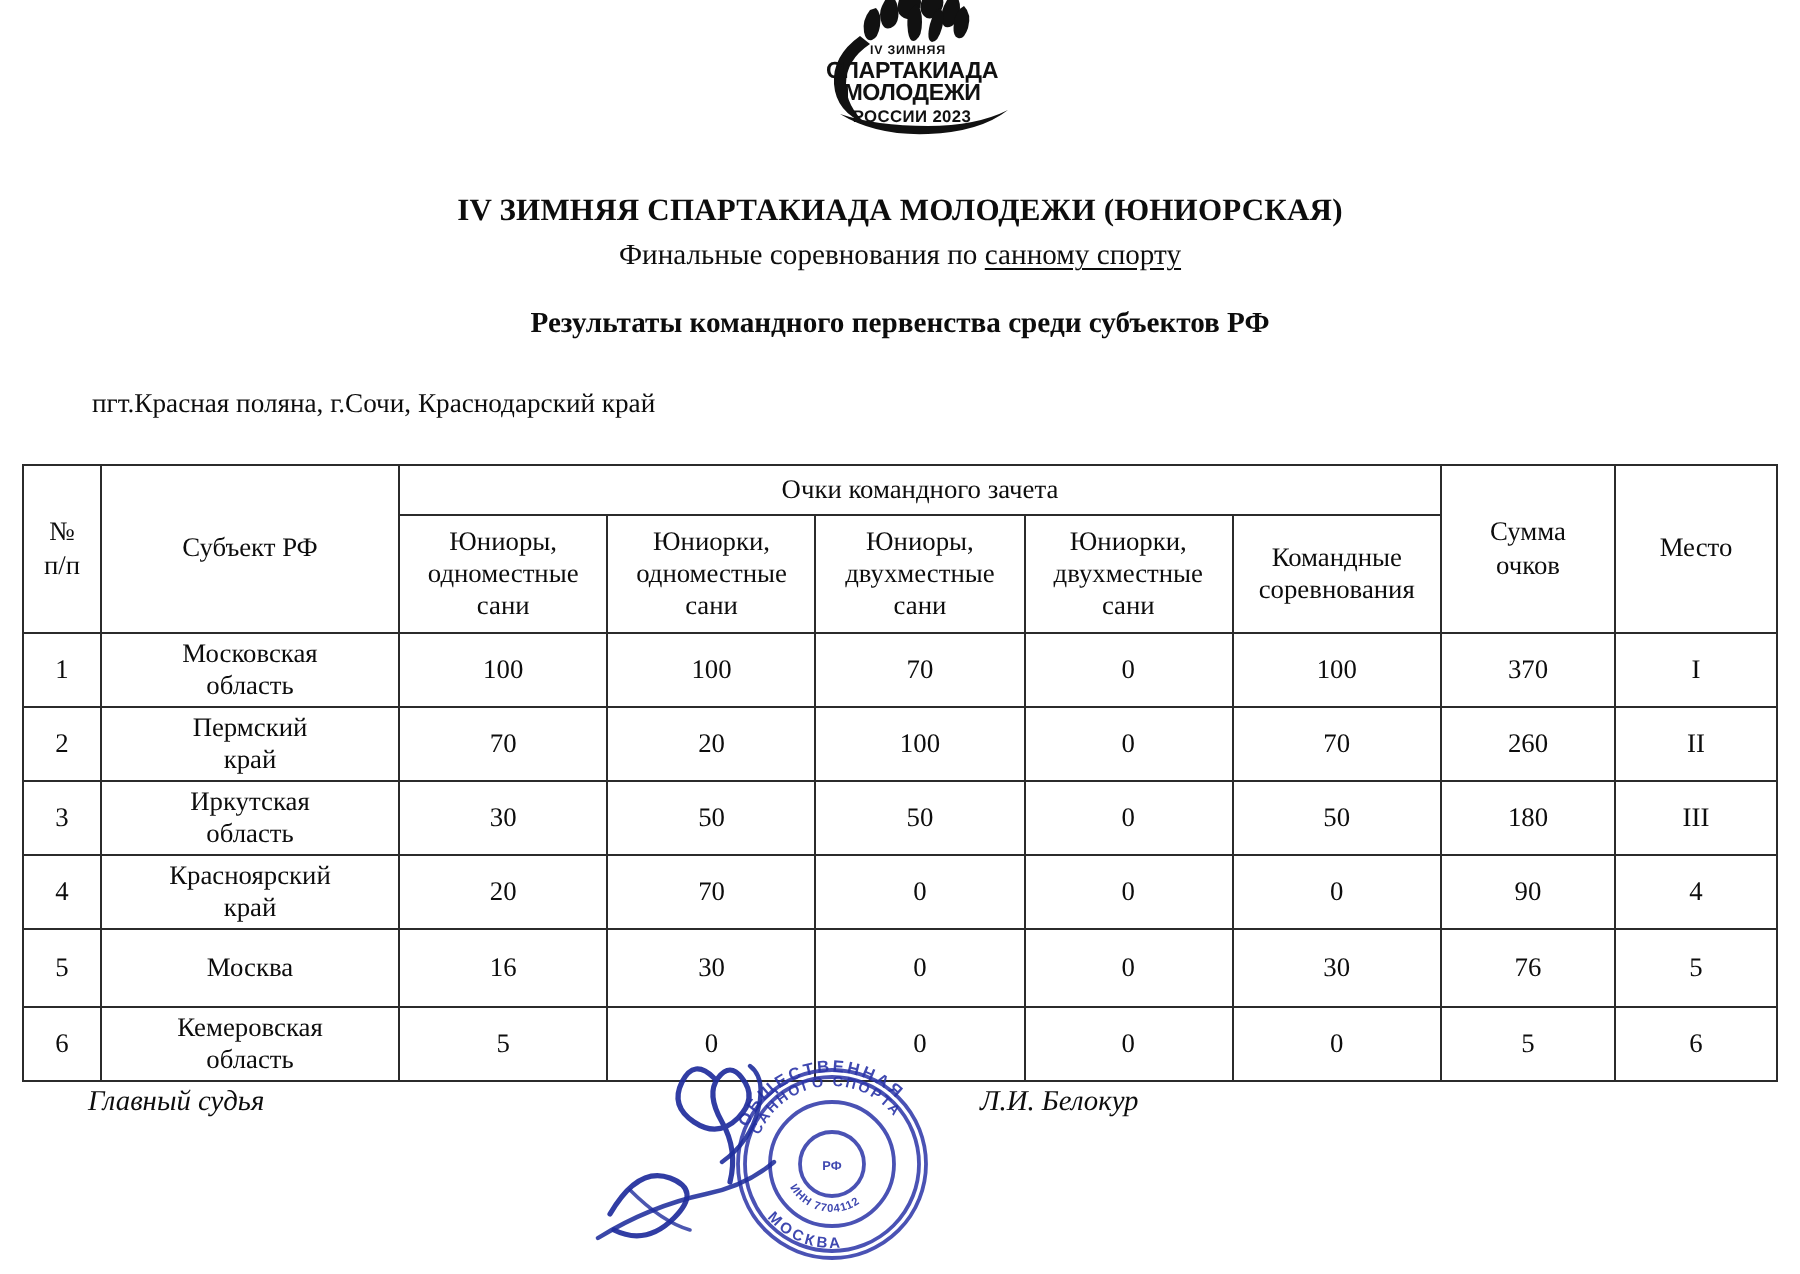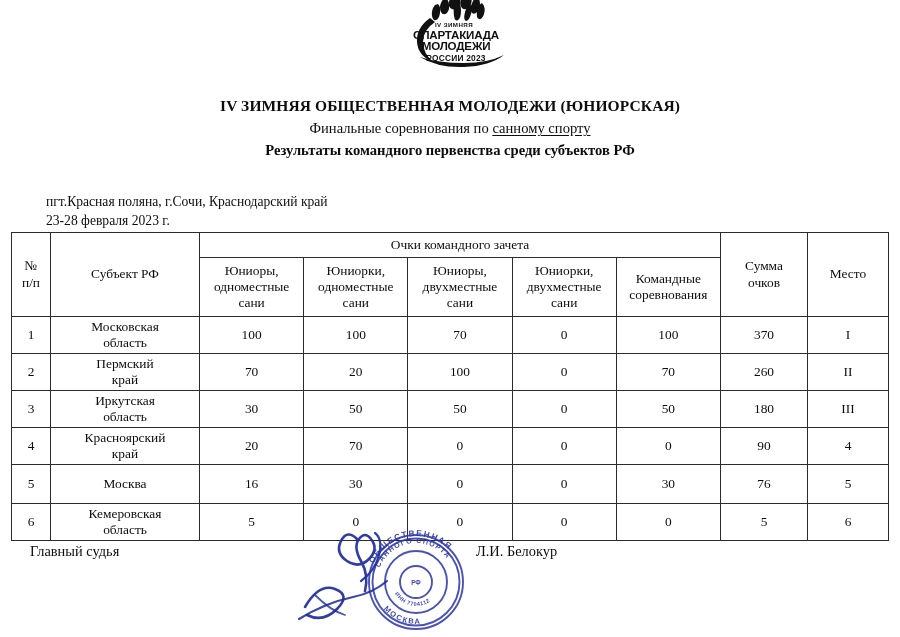--- a/index.html
+++ b/index.html
@@ -60,21 +60,21 @@
     font-weight: normal;
     margin-top: 3px;
   }
   .title-line3 .ul {
     text-decoration: underline;
     text-underline-offset: 2px;
   }
   .title-line4 {
     font-size: 14.6px;
     font-weight: bold;
-    margin-top: 2px;
+    margin-top: 14px;
   }
 
   
   .placeinfo {
     position: absolute;
     top: 192px;
     left: 46px;
     font-size: 13.6px;
     line-height: 1.42;
     font-family: Liberation Serif, serif;
@@ -109,23 +109,24 @@
   th.h-sum      { width: 86px; }
   th.h-place    { width: 80px; }
   td.c-num      { height: 36px; }
   td.c-subject  { padding: 0 3px; }
   .row-tall td  { height: 38px; }
 
   
   .sig-block {
     position: absolute;
     top: 543px;
-    left: 30px;
+    left: 44px;
     width: 840px;
     font-size: 14.4px;
+    font-style: italic;
   }
   .sig-row {
     position: relative;
     height: 36px;
   }
   .sig-role {
     position: absolute;
     left: 0;
     top: 0;
   }
@@ -180,28 +181,27 @@
         <text x="60" y="33" font-size="6.2" letter-spacing="0.4">IV ЗИМНЯЯ</text>
         <text x="62" y="45" font-size="11.6" letter-spacing="-0.2">СПАРТАКИАДА</text>
         <text x="62" y="56" font-size="11.6" letter-spacing="-0.2">МОЛОДЕЖИ</text>
         <text x="62" y="67" font-size="8.4" letter-spacing="0.2">РОССИИ 2023</text>
       </g>
     </svg>
   </div>
 </div>
 
 <div class="heading">
-  <div class="title-main">IV ЗИМНЯЯ ОБЩЕСТВЕННАЯ МОЛОДЕЖИ (ЮНИОРСКАЯ)</div>
+  <div class="title-main">IV ЗИМНЯЯ СПАРТАКИАДА МОЛОДЕЖИ (ЮНИОРСКАЯ)</div>
   <div class="title-line3"><span>Финальные соревнования по </span><span class="ul">санному спорту</span></div>
   <div class="title-line4">Результаты командного первенства среди субъектов РФ</div>
 </div>
 
 <div class="placeinfo">
   <div>пгт.Красная поляна, г.Сочи, Краснодарский край</div>
-  <div>23-28 февраля 2023 г.</div>
 </div>
 
 <div class="table-zone">
   <table class="results">
     <thead>
       <tr>
         <th class="h-num" rowspan="2">
           <div>№</div>
           <div>п/п</div>
         </th>

